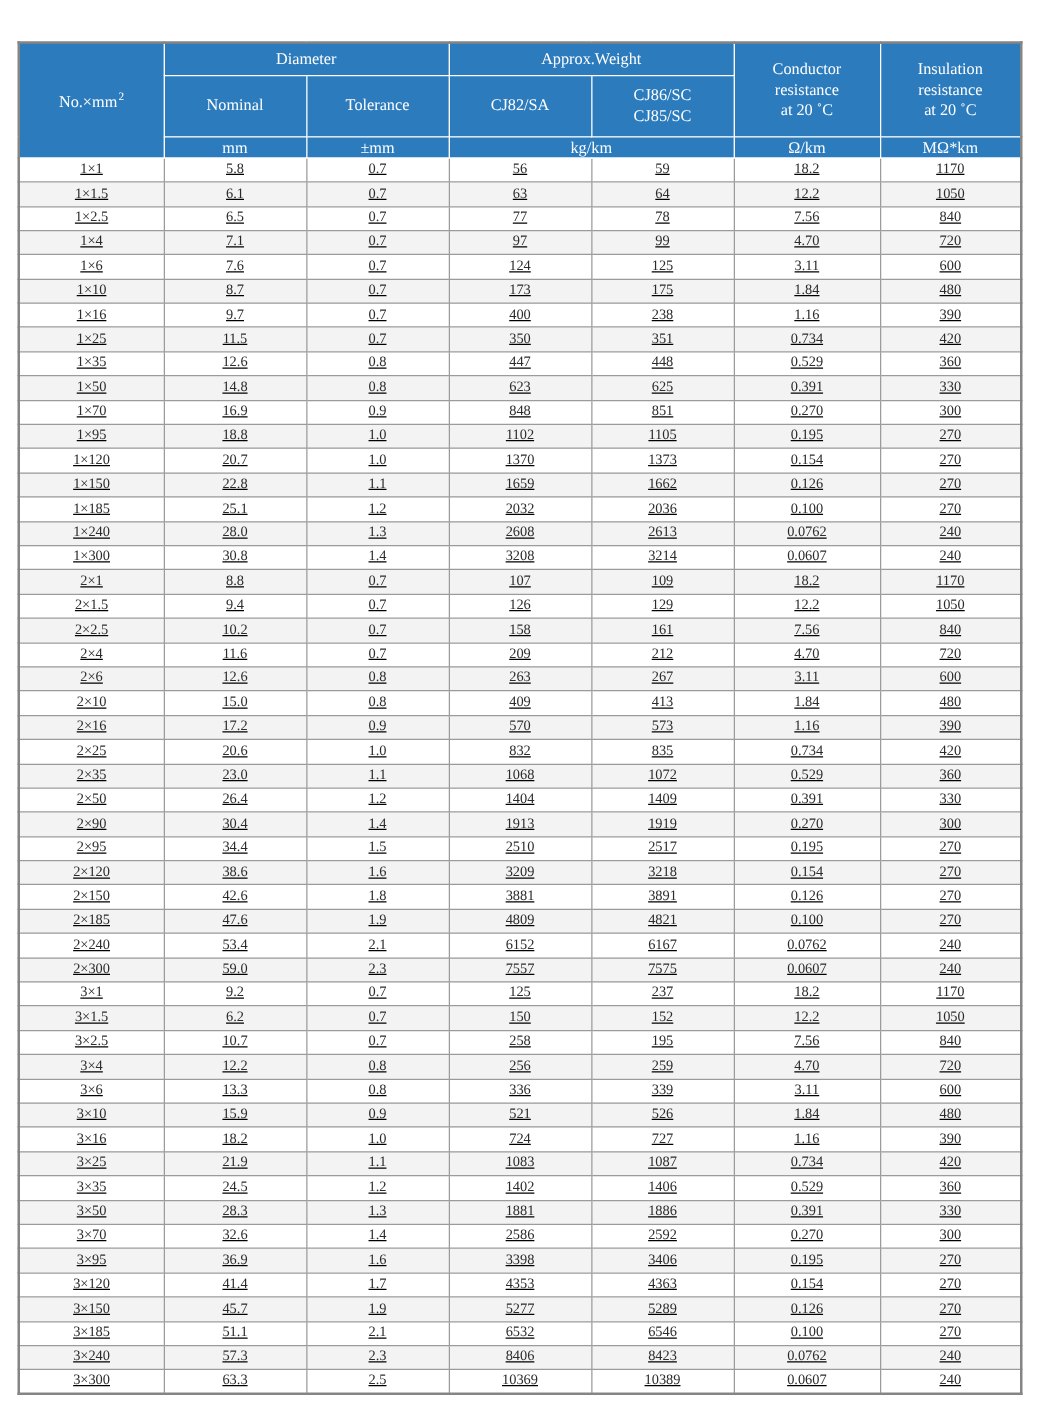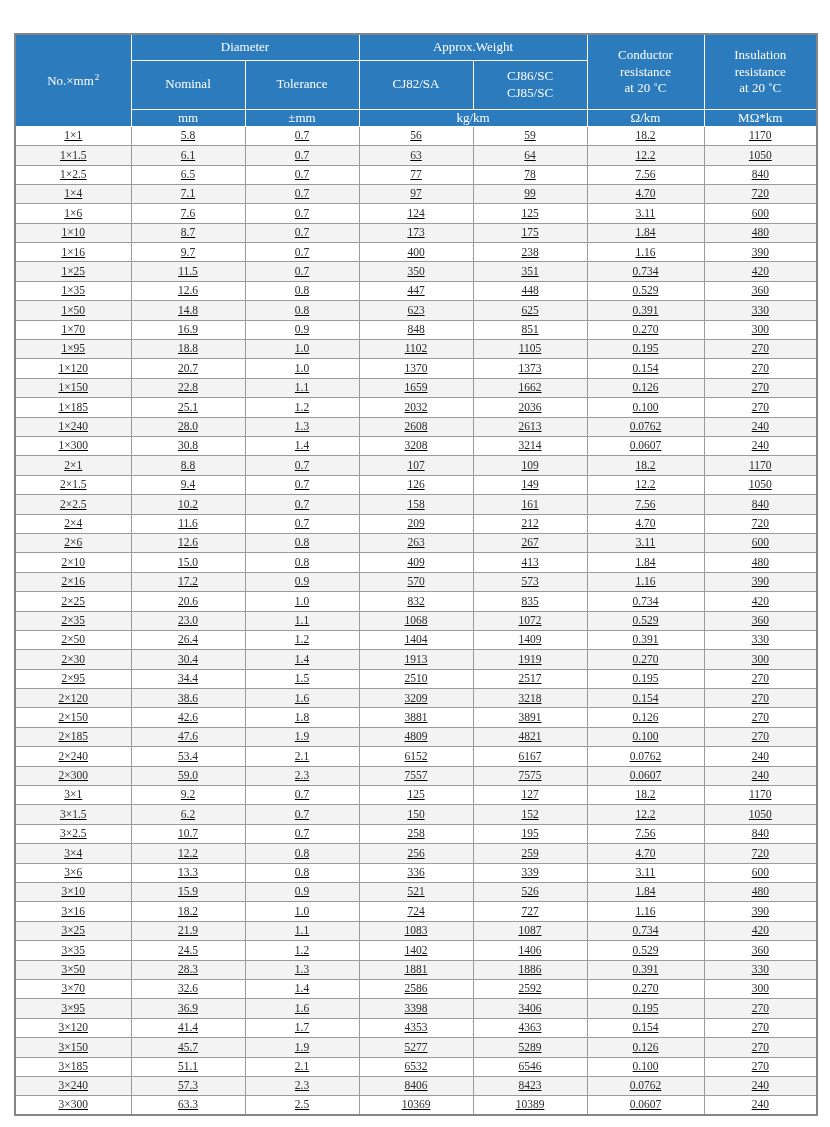--- a/index.html
+++ b/index.html
@@ -254,21 +254,21 @@
           <td>107</td>
           <td>109</td>
           <td>18.2</td>
           <td>1170</td>
         </tr>
         <tr>
           <td>2×1.5</td>
           <td>9.4</td>
           <td>0.7</td>
           <td>126</td>
-          <td>149</td>
+          <td>129</td>
           <td>12.2</td>
           <td>1050</td>
         </tr>
         <tr>
           <td>2×2.5</td>
           <td>10.2</td>
           <td>0.7</td>
           <td>158</td>
           <td>161</td>
           <td>7.56</td>
@@ -331,21 +331,21 @@
         <tr>
           <td>2×50</td>
           <td>26.4</td>
           <td>1.2</td>
           <td>1404</td>
           <td>1409</td>
           <td>0.391</td>
           <td>330</td>
         </tr>
         <tr>
-          <td>2×30</td>
+          <td>2×90</td>
           <td>30.4</td>
           <td>1.4</td>
           <td>1913</td>
           <td>1919</td>
           <td>0.270</td>
           <td>300</td>
         </tr>
         <tr>
           <td>2×95</td>
           <td>34.4</td>
@@ -398,21 +398,21 @@
           <td>7557</td>
           <td>7575</td>
           <td>0.0607</td>
           <td>240</td>
         </tr>
         <tr>
           <td>3×1</td>
           <td>9.2</td>
           <td>0.7</td>
           <td>125</td>
-          <td>127</td>
+          <td>237</td>
           <td>18.2</td>
           <td>1170</td>
         </tr>
         <tr>
           <td>3×1.5</td>
           <td>6.2</td>
           <td>0.7</td>
           <td>150</td>
           <td>152</td>
           <td>12.2</td>

